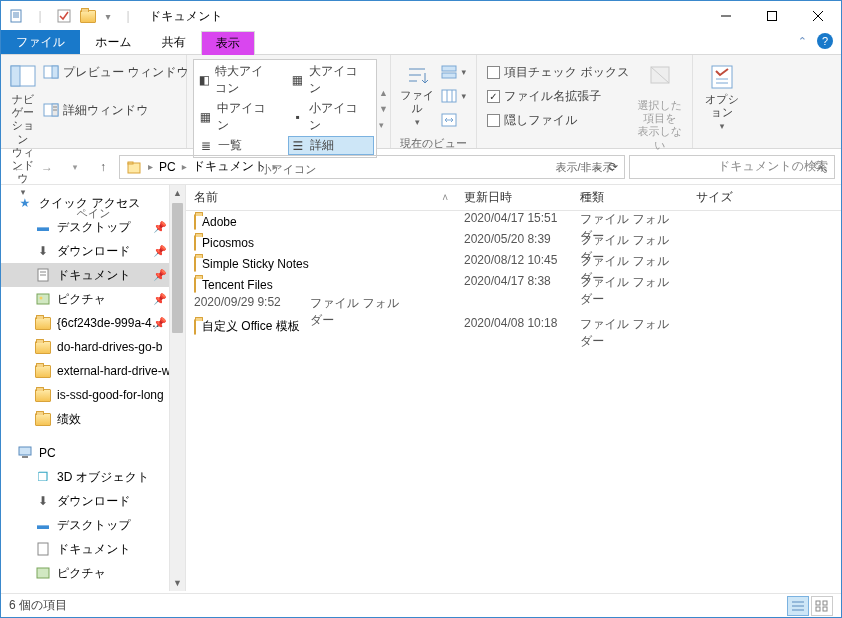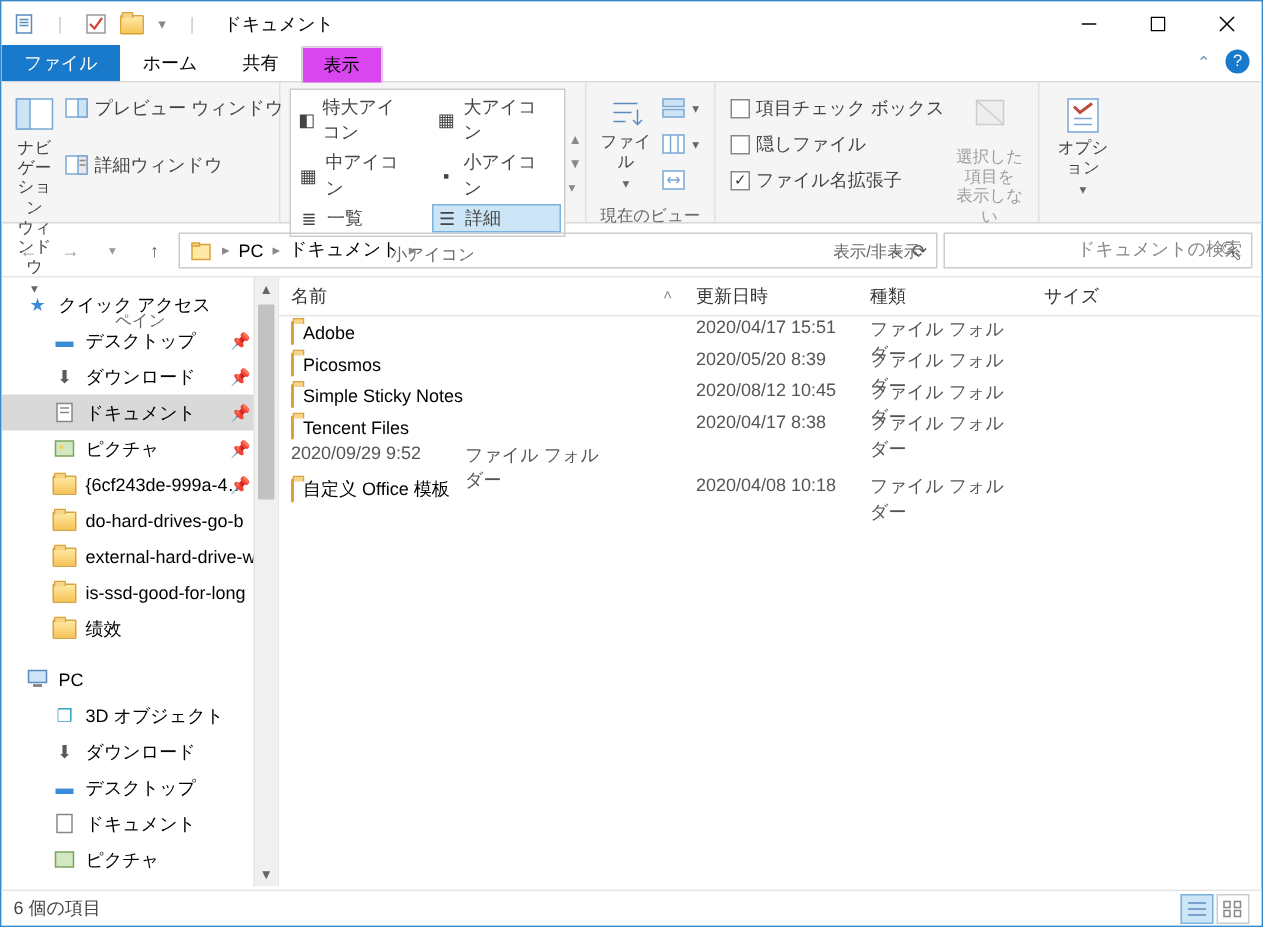--- a/index.html
+++ b/index.html
@@ -262,26 +262,26 @@
   </div>
 
   <div class="rgroup" style="width:216px;">
     <div class="body">
       <div style="display:flex;flex-direction:column;gap:2px;margin-top:2px;">
         <div class="rsmall">
             <span class="chk"></span>
             <span>項目チェック ボックス</span>
           </div>
         <div class="rsmall">
+            <span class="chk checked"></span>
+            <span>ファイル名拡張子</span>
+          </div>
+        <div class="rsmall">
             <span class="chk"></span>
             <span>隠しファイル</span>
-          </div>
-        <div class="rsmall">
-            <span class="chk checked"></span>
-            <span>ファイル名拡張子</span>
           </div>
       </div>
       <div class="big-btn disabled" style="width:76px;">
         <svg width="24" height="24">
             <rect x="3" y="4" width="18" height="16" fill="#eee" stroke="#ccc"></rect>
             <line x1="3" y1="4" x2="21" y2="20" stroke="#ccc"></line>
           </svg>
         <span style="white-space:pre-line;">選択した項目を
 表示しない</span>
       </div>

